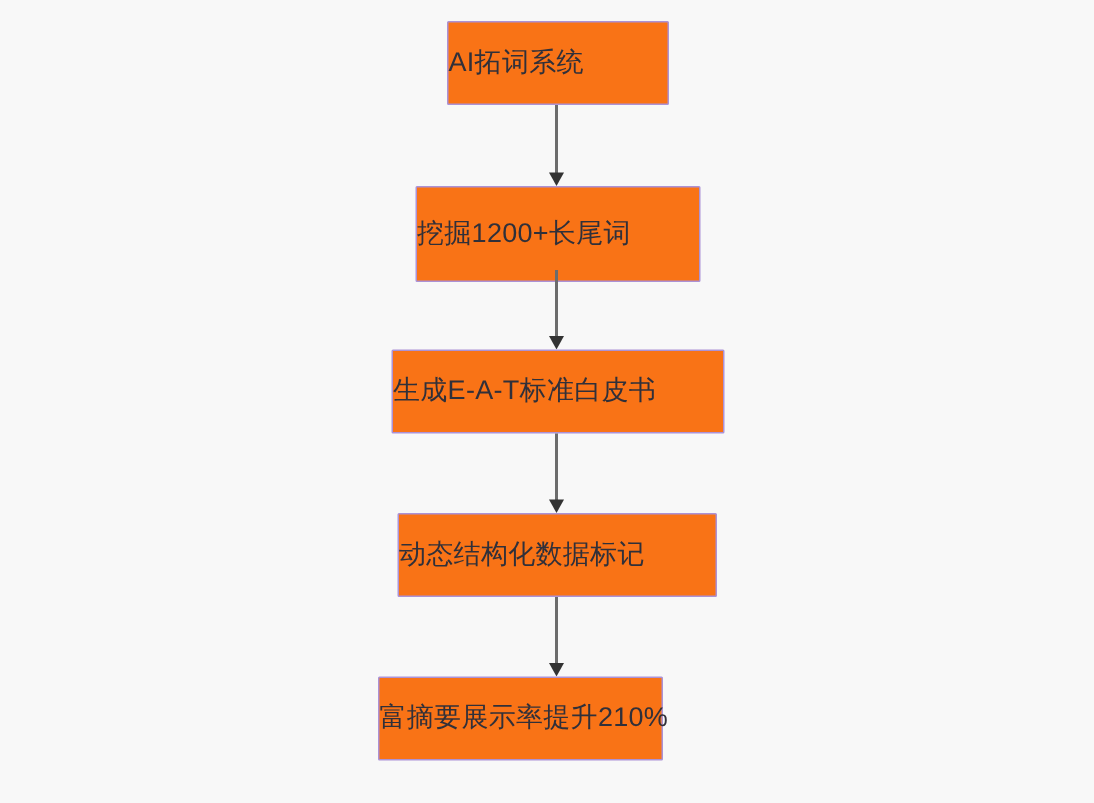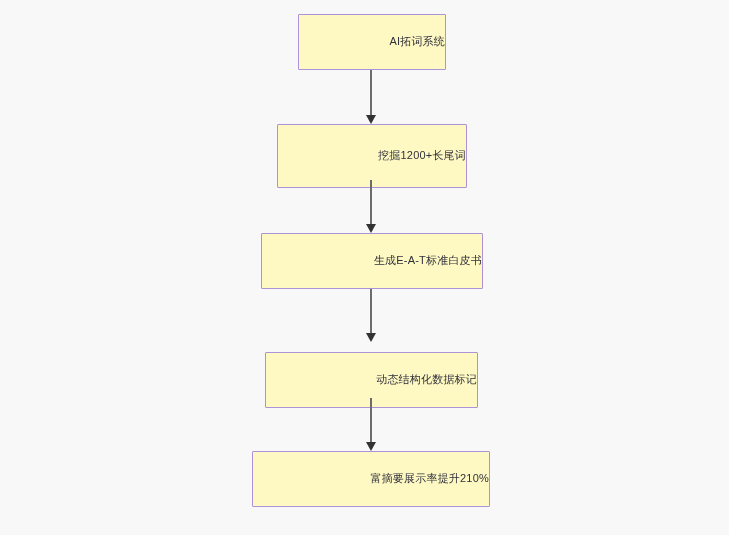--- a/index.html
+++ b/index.html
@@ -14,28 +14,28 @@
     overflow: hidden;
   }
   #flowchart {
     position: relative;
     width: 729px;
     height: 535px;
   }
   .node {
     position: absolute;
     box-sizing: border-box;
-    background: #fef9c3;
+    background: #f97316;
     border: 1.6px solid #ac92d6;
     border-radius: 1px;
     display: flex;
     align-items: center;
-    justify-content: flex-end;
+    justify-content: flex-start;
     color: #30303a;
-    font-size: 11px;
+    font-size: 18px;
     letter-spacing: 0.2px;
     line-height: 1.2;
     white-space: nowrap;
   }
   .node-label {
     display: block;
   }
   .connector {
     position: absolute;
     width: 14px;
@@ -82,26 +82,26 @@
 
   <div class="node" style="left:261px; top:233px; width:222px; height:56px;">
     <span class="node-label">生成E-A-T标准白皮书</span>
   </div>
 
   <div class="connector" style="left:364px; top:289px; height:53px;">
     <div class="line"></div>
     <div class="arrowhead"></div>
   </div>
 
-  <div class="node" style="left:265px; top:342px; width:213px; height:56px;margin-top:10px;">
+  <div class="node" style="left:265px; top:342px; width:213px; height:56px;">
     <span class="node-label">动态结构化数据标记</span>
   </div>
 
   <div class="connector" style="left:364px; top:398px; height:53px;">
     <div class="line"></div>
     <div class="arrowhead"></div>
   </div>
 
-  <div class="node" style="left:252px; top:451px; width:238px; height:56px;">
+  <div class="node" style="left:252px; top:451px; width:190px; height:56px;">
     <span class="node-label">富摘要展示率提升210%</span>
   </div>
 
 </div>
 
 </body></html>

